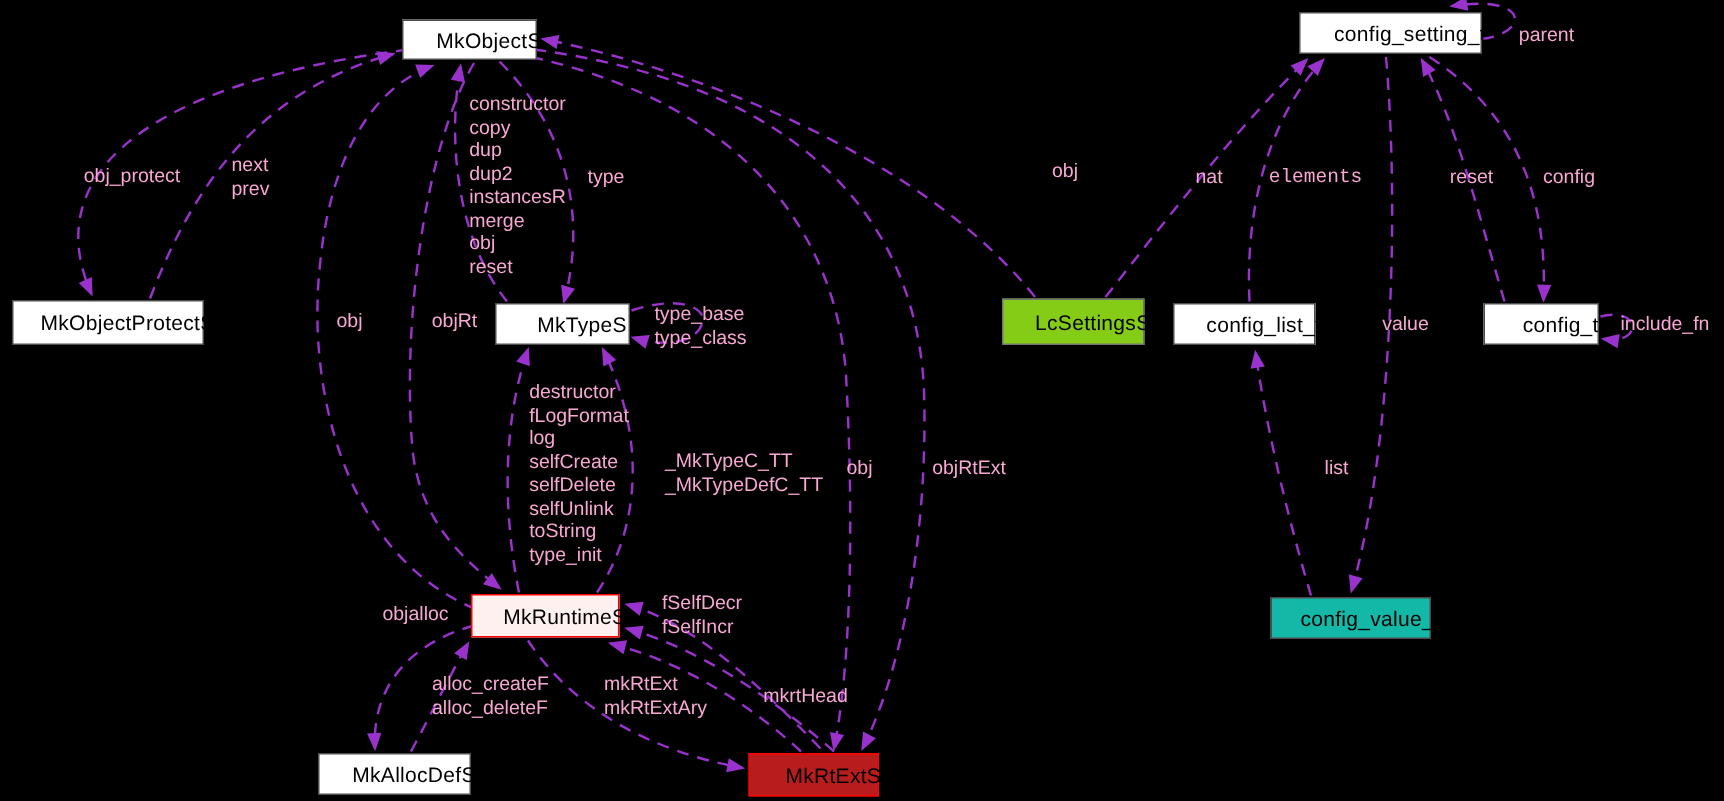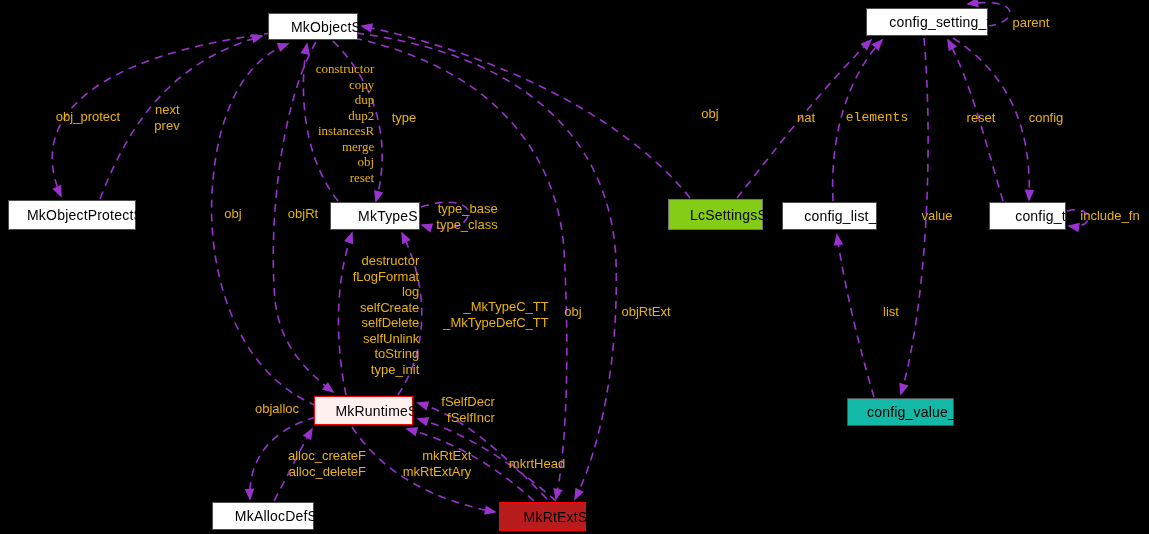--- a/index.html
+++ b/index.html
@@ -1,21 +1,21 @@
 <!DOCTYPE html>
 <html><head>
 <meta charset="utf-8">
 <style>
   html,body{margin:0;padding:0;background:#000;}
   #canvas{position:relative;width:1149px;height:534px;background:#000;overflow:hidden;
           font-family:"Liberation Sans","DejaVu Sans",sans-serif;}
   #edges{position:absolute;left:0;top:0;width:1149px;height:534px;}
   .node{position:absolute;box-sizing:border-box;display:flex;align-items:center;justify-content:center;
         font-size:14px;color:#000;letter-spacing:0.2px;cursor:pointer;padding-left:26px;}
-  .elabel{position:absolute;transform:translateX(-50%);text-align:right;color:#eab308;
+  .elabel{position:absolute;transform:translateX(-50%);text-align:left;color:#f9a8d4;
           font-size:13px;line-height:15.5px;white-space:pre-line;}
 </style>
 </head>
 <body>
 
 <div id="canvas">
   <svg id="edges" xmlns="http://www.w3.org/2000/svg">
     <defs>
       <marker id="arr" viewBox="0 0 10 10" refX="8.5" refY="5" markerWidth="9.5" markerHeight="7.5" orient="auto">
         <path d="M 0 1 L 10 5 L 0 9 z" fill="#9a32cd"></path>
@@ -47,21 +47,21 @@
         <path d="M 924 38 C 933 140, 928 300, 901 394" fill="none" stroke="#9a32cd" stroke-width="1.6" stroke-dasharray="8,6" marker-end="url(#arr)"></path>
         <path d="M 874 397 C 860 350, 845 290, 837 235" fill="none" stroke="#9a32cd" stroke-width="1.6" stroke-dasharray="8,6" marker-end="url(#arr)"></path>
         <path d="M 354 38 C 500 70, 558 160, 564 250 C 569 340, 568 440, 556 499" fill="none" stroke="#9a32cd" stroke-width="1.6" stroke-dasharray="8,6" marker-end="url(#arr)"></path>
         <path d="M 356 33 C 560 60, 612 170, 616 260 C 619 360, 600 450, 575 499" fill="none" stroke="#9a32cd" stroke-width="1.6" stroke-dasharray="8,6" marker-end="url(#arr)"></path>
       </g>
   </svg>
   <div id="labels">
       <div class="elabel" style="left: 88px; top: 109px;">obj_protect</div>
       <div class="elabel" style="left: 167px; top: 102px;">next
 prev</div>
-      <div class="elabel" style="left: 345px; top: 61px; font-family: Liberation Serif, serif;">constructor
+      <div class="elabel" style="left: 345px; top: 61px;">constructor
 copy
 dup
 dup2
 instancesR
 merge
 obj
 reset</div>
       <div class="elabel" style="left: 404px; top: 110px;">type</div>
       <div class="elabel" style="left: 710px; top: 106px;">obj</div>
       <div class="elabel" style="left: 806px; top: 110px;">nat</div>

